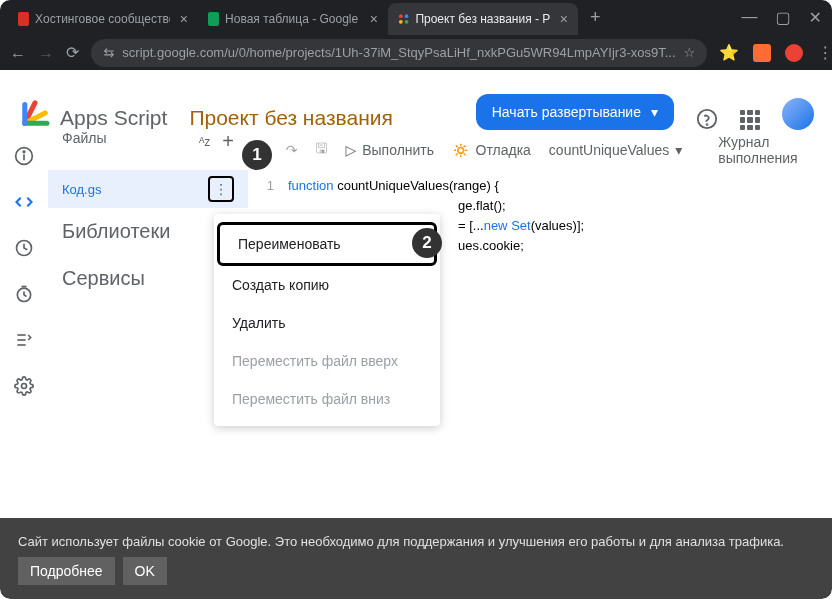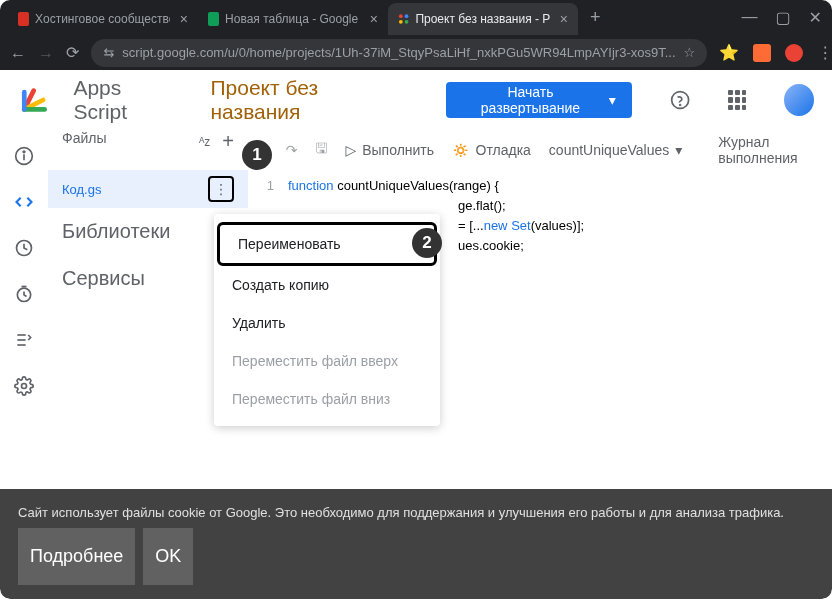--- a/index.html
+++ b/index.html
@@ -10,26 +10,26 @@
 .tab.active{background:#35363a;color:#e8eaed}
 .tab-close{color:#9aa0a6;font-size:14px;margin-left:4px;cursor:pointer}
 .new-tab{color:#9aa0a6;font-size:18px;padding:0 12px;cursor:pointer}
 .win-controls{position:absolute;right:10px;top:8px;display:flex;gap:18px;color:#9aa0a6}
 .addr-bar{display:flex;align-items:center;height:35px;padding:0 10px;gap:12px}
 .nav-btn{color:#9aa0a6;font-size:16px;cursor:pointer}
 .nav-btn.disabled{opacity:.4}
 .url-field{flex:1;background:#35363a;border-radius:16px;height:28px;display:flex;align-items:center;padding:0 12px;color:#9aa0a6;font-size:13px;gap:8px}
 .ext-icons{display:flex;gap:14px;align-items:center;color:#9aa0a6}
 .ext-box{width:18px;height:18px;border-radius:3px}
-.app-header{display:flex;align-items:center;height:60px;padding:0 18px;gap:24px}
+.app-header{display:flex;align-items:flex-end;height:60px;padding:0 18px;gap:8px}
 .logo{width:34px;height:34px}
 .app-name{font-size:21px;color:#5f6368;font-weight:400}
 .project-name{font-size:21px;color:#a16207;margin-left:14px}
 .spacer{flex:1}
-.deploy-btn{background:#1a73e8;color:#fff;border:none;border-radius:4px;height:36px;padding:0 16px;font-size:14px;display:flex;align-items:center;gap:10px;cursor:pointer}
+.deploy-btn{background:#1a73e8;color:#fff;border:none;border-radius:12px;height:36px;padding:0 16px;font-size:14px;display:flex;align-items:center;gap:10px;cursor:pointer}
 .hdr-icon{color:#5f6368;cursor:pointer}
 .avatar{width:32px;height:32px;border-radius:50%;background:linear-gradient(135deg,#8ab4f8,#1a73e8)}
 .apps-grid{width:20px;height:20px;display:grid;grid-template-columns:repeat(3,1fr);gap:2px}
 .apps-grid span{background:#5f6368;border-radius:1px}
 .main{display:flex;height:calc(100% - 130px)}
 .left-rail{width:48px;display:flex;flex-direction:column;align-items:center;padding-top:14px;gap:22px}
 .rail-icon{width:24px;height:24px;color:#5f6368;cursor:pointer;display:flex;align-items:center;justify-content:center}
 .rail-icon.active{color:#1a73e8}
 .files-panel{width:200px;border-right:none}
 .files-header{display:flex;align-items:flex-start;height:40px;padding:0 14px;color:#5f6368;font-size:14px}
@@ -48,21 +48,21 @@
 .kw{color:#1a73e8}
 .str-new{color:#1a73e8}
 .context-menu{position:absolute;left:214px;top:214px;width:226px;background:#fff;border-radius:4px;box-shadow:0 2px 10px rgba(0,0,0,.2);padding:8px 0;z-index:10}
 .menu-item{padding:11px 18px;font-size:14px;color:#202124;cursor:pointer}
 .menu-item.highlighted{border:3px solid #000;border-radius:6px;margin:0 3px}
 .menu-item.disabled{color:#9aa0a6}
 .badge{position:absolute;width:30px;height:30px;background:#333;color:#fff;border-radius:50%;display:flex;align-items:center;justify-content:center;font-size:17px;font-weight:bold;z-index:20}
 .badge1{left:242px;top:140px}
 .badge2{left:412px;top:228px}
 .cookie-bar{position:absolute;bottom:0;left:0;right:0;background:#424242;color:#e0e0e0;padding:14px 18px;font-size:13px;display:flex;align-items:center;flex-wrap:wrap;gap:8px;border-radius:0 0 10px 10px}
-.cookie-btn{background:#616161;color:#fff;border:none;padding:18px 12px;font-size:18px;cursor:pointer}
+.cookie-btn{background:#616161;color:#fff;border:none;padding:6px 12px;font-size:14px;cursor:pointer}
 svg{display:block}
 </style>
 </head>
 <body>
 
 <div class="browser-top">
   <div class="tabs">
     <div class="tab">
       <span style="width:14px;height:14px;background:#d93025;border-radius:2px"></span>
       <span style="overflow:hidden;white-space:nowrap">Хостинговое сообщество «Tim</span>

